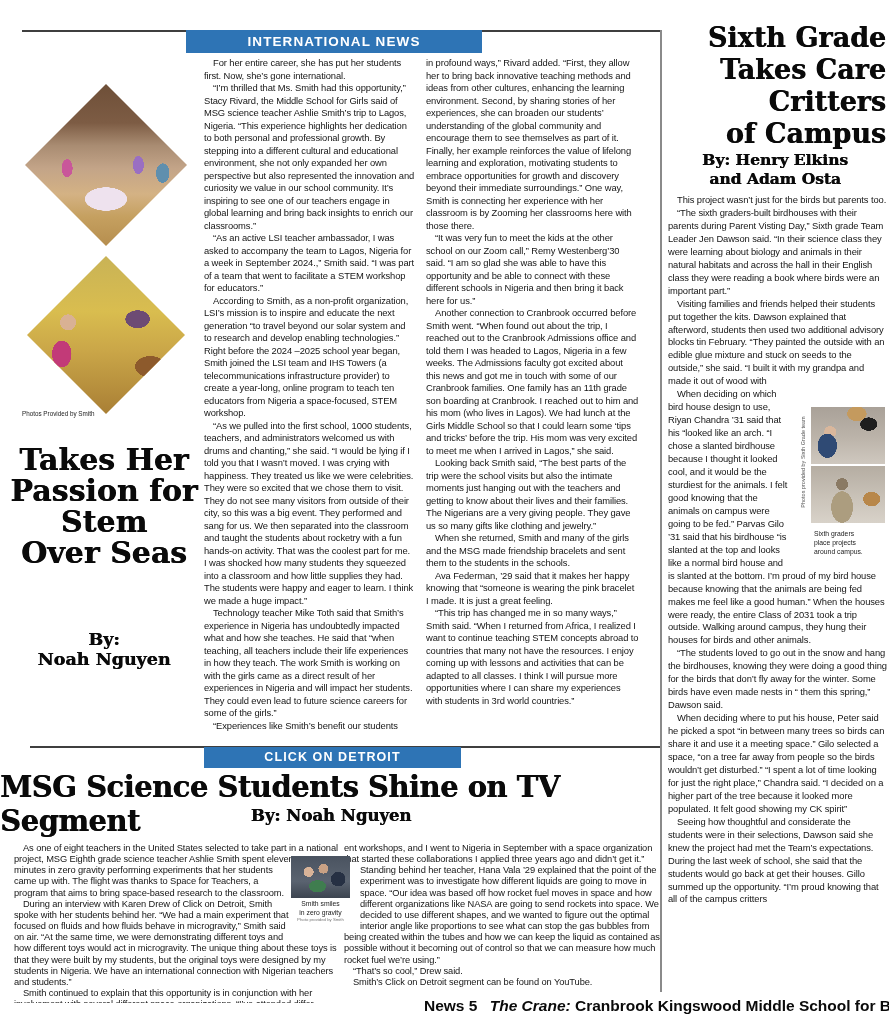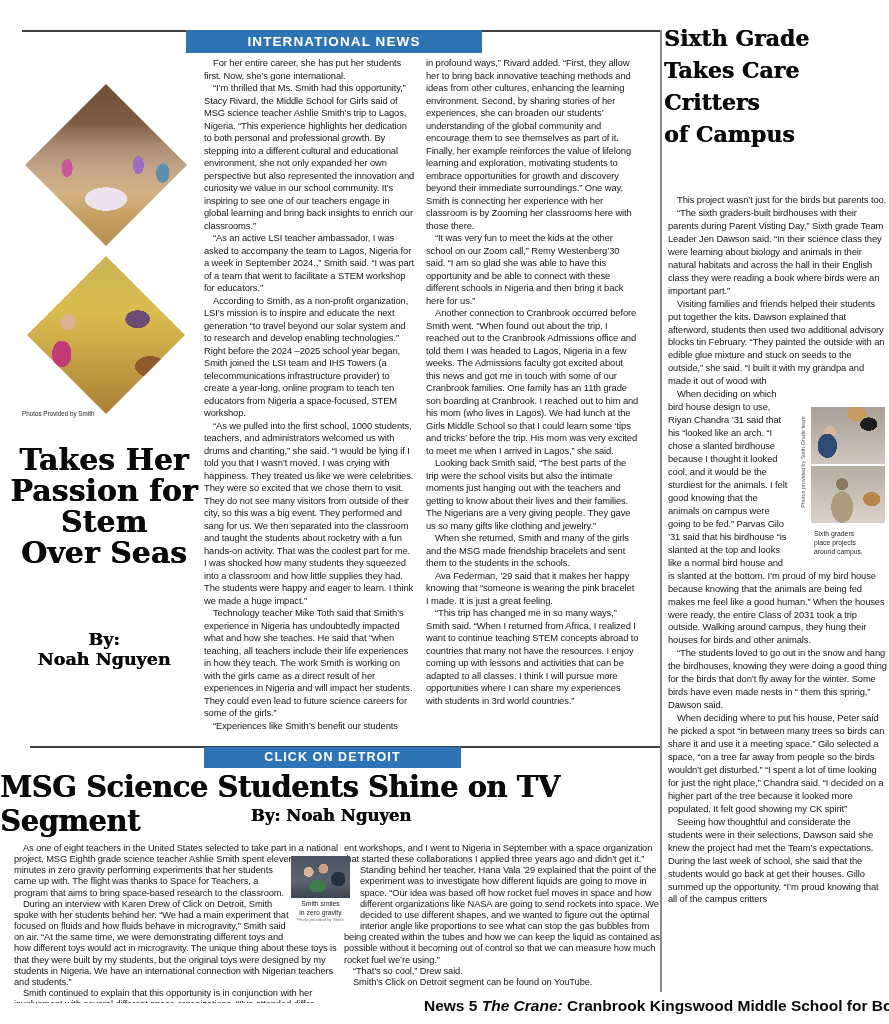--- a/index.html
+++ b/index.html
@@ -45,22 +45,22 @@
   
   .col{position:absolute;font-size:9.4px;letter-spacing:-0.1px;line-height:12.5px;
        text-align:left;overflow:hidden;}
   .col p{margin:0;text-indent:9px;}
   .col p.ni{text-indent:0;}
   .icol{top:57px;height:694px;}
   .c1{left:204px;width:211px;}
   .c2{left:426px;width:213px;}
 
   
-  .sg-head{position:absolute;left:664px;top:22px;width:222px;text-align:left;
-           font-size:22px;line-height:32px;}
+  .sg-head{position:absolute;left:664px;top:22px;width:222px;text-align:right;
+           font-size:27px;line-height:32px;}
   .sg-by{position:absolute;left:664px;top:151px;width:222px;text-align:center;
          font-size:15.5px;line-height:18.5px;}
   .sg-body{left:668px;top:194px;width:219px;height:778px;line-height:12.95px;}
   .sg-spacer{float:right;width:92px;height:178px;margin-left:4px;}
   .sg-photos{position:absolute;left:797px;top:407px;width:90px;}
   .sg-photo{position:absolute;left:14px;width:74px;height:57px;}
   .sgp1{top:0;
         background:
           radial-gradient(ellipse 16px 20px at 22% 68%, #2f4a74 0 60%, rgba(0,0,0,0) 61%),
           radial-gradient(circle 6px at 26% 44%, #d9b79c 0 99%, rgba(0,0,0,0) 100%),
@@ -94,21 +94,21 @@
               radial-gradient(ellipse 14px 10px at 45% 72%, #3f7d4f 0 60%, rgba(0,0,0,0) 61%),
               radial-gradient(ellipse 12px 12px at 80% 55%, #263043 0 60%, rgba(0,0,0,0) 61%),
               linear-gradient(180deg,#4a5360 0%,#5a6370 60%,#3c4450 100%);}
   .cd-caption{position:absolute;left:286px;top:900px;width:69px;text-align:center;
               font-size:6.8px;line-height:8.5px;color:#222;}
   .cd-credit{font-size:4.3px;color:#777;line-height:6px;}
 
   
   .footer{position:absolute;left:424px;top:997px;font-size:15.5px;font-weight:bold;
           white-space:nowrap;color:#0a0a0a;}
-  .footer .it{font-style:italic;}
+  .footer .it{font-style:italic;margin-left:8px;}
 
   .b-intl{left:186px;top:30px;width:296px;height:23px;font-size:13.5px;line-height:23px;}
   .b-cd{left:204px;top:747px;width:257px;height:21px;font-size:12.5px;line-height:21px;}
 </style>
 </head>
 <body>
 
 <div class="page">
 
   <div class="hrule" style="left:22px;top:30px;width:639px;"></div>
@@ -149,20 +149,24 @@
     <p>When she returned, Smith and many of the girls and the MSG made friendship bracelets and sent them to the students in the schools.</p>
     <p>Ava Federman, ’29 said that it makes her happy knowing that “someone is wearing the pink bracelet I made. It is just a great feeling.</p>
     <p>“This trip has changed me in so many ways,” Smith said. “When I returned from Africa, I realized I want to continue teaching STEM concepts abroad to countries that many not have the resources. I enjoy coming up with lessons and activities that can be adapted to all classes. I think I will pursue more opportunities where I can share my experiences with students in 3rd world countries.”</p>
   </div>
 
   <div class="sg-head slab">
     <div>Sixth Grade</div>
     <div>Takes Care</div>
     <div>Critters</div>
     <div>of Campus</div>
+  </div>
+  <div class="sg-by slab">
+    <div>By: Henry Elkins</div>
+    <div>and Adam Osta</div>
   </div>
   <div class="col sg-body">
     <p>This project wasn’t just for the birds but parents too.</p>
     <p>“The sixth graders-built birdhouses with their parents during Parent Visting Day,” Sixth grade Team Leader Jen Dawson said. “In their science class they were learning about biology and animals in their natural habitats and across the hall in their English class they were reading a book where birds were an important part.”</p>
     <p>Visiting families and friends helped their students put together the kits. Dawson explained that afterword, students then used two additional advisory blocks tin February. “They painted the outside with an edible glue mixture and stuck on seeds to the outside,” she said. “I built it with my grandpa and made it out of wood with</p>
     <p class="ni"><span class="sg-spacer"></span></p>
     <p>When deciding on which bird house design to use, Riyan Chandra ’31 said that his “looked like an arch. “I  chose a slanted birdhouse because I thought it looked cool, and it would be the sturdiest for the animals. I felt good knowing that the animals on campus were going to be fed.” Parvas Gilo ’31 said that his birdhouse “is slanted at the top and looks like a normal bird house and is slanted at the bottom. I’m proud of my bird house because knowing that the animals are being fed makes me feel like a good human.” When the houses were ready, the entire Class of 2031 took a trip outside. Walking around campus, they hung their houses for birds and other animals.</p>
     <p>“The students loved to go out in the snow and hang the birdhouses, knowing they were doing a good thing for the birds that don’t fly away for the winter. Some birds have even made nests in  “ them this spring,” Dawson said.</p>
     <p>When deciding where to put his house, Peter said he picked a spot “in between many trees so birds can share it and use it a meeting space.” Gilo selected a space, “on a tree far away from people so the birds wouldn’t get disturbed.” “I spent a lot of time looking for just the right place,” Chandra said. “I decided on a higher part of the tree because it looked more populated. It felt good showing my CK spirit”</p>
     <p>Seeing how thoughtful and considerate the students were in their selections, Dawson said she knew the project had met the Team’s expectations. During the last week of school, she said that the students would go back at get their houses.  Gillo summed up the opportunity. “I’m proud knowing that all of the campus critters</p>

